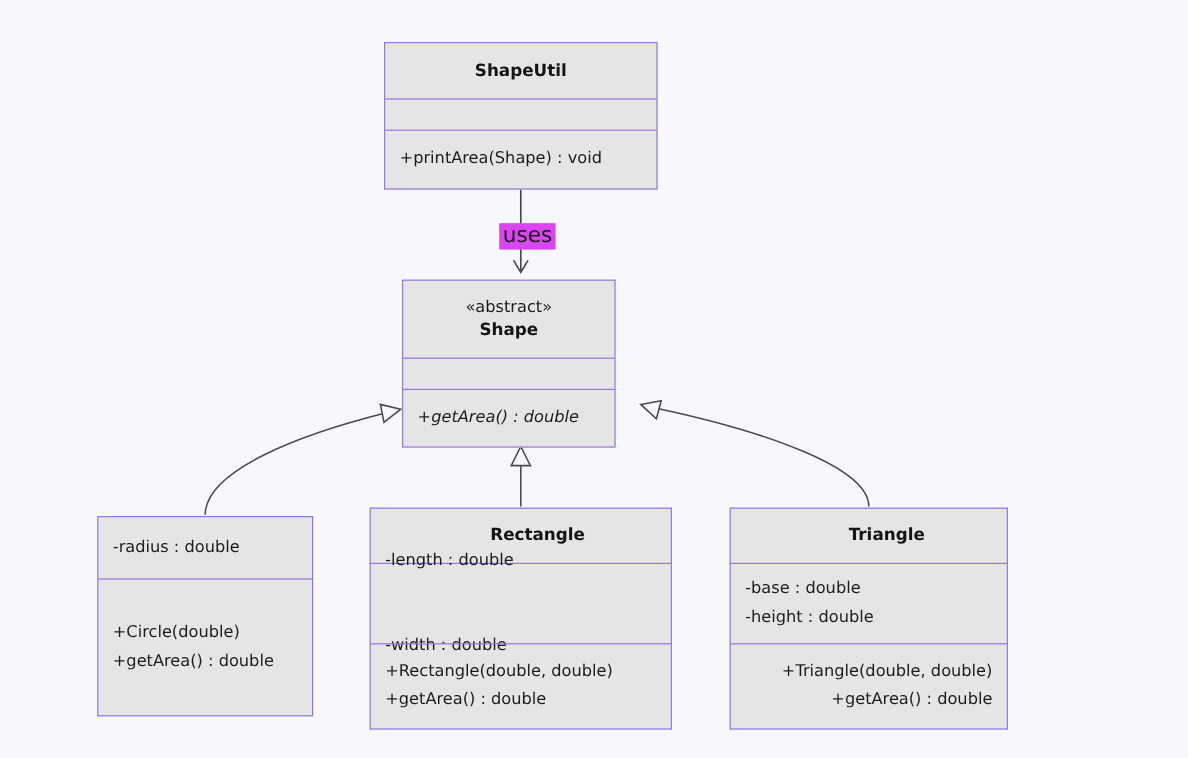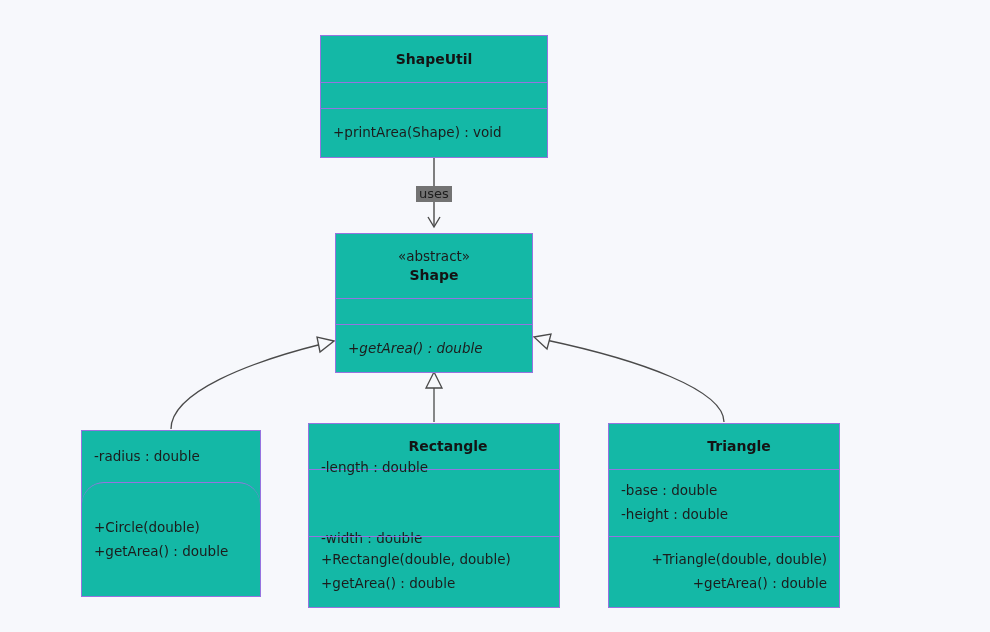--- a/index.html
+++ b/index.html
@@ -22,21 +22,21 @@
     position: absolute;
     left: 0;
     top: 0;
     width: 990px;
     height: 632px;
     pointer-events: none;
   }
   .uml-class {
     position: absolute;
     box-sizing: border-box;
-    background: #14b8a6;
+    background: #e5e5e5;
     border: 1.6px solid #9673e0;
     display: flex;
     flex-direction: column;
   }
   .compartment {
     box-sizing: border-box;
     display: flex;
     flex-direction: column;
     justify-content: center;
     padding: 0 12px;
@@ -68,23 +68,23 @@
     white-space: nowrap;
   }
   .member.italic {
     font-style: italic;
   }
   .empty-comp {
     min-height: 26px;
   }
   .edge-label {
     position: absolute;
-    font-size: 13px;
+    font-size: 18px;
     color: #1c1c1c;
-    background: #737373;
+    background: #d946ef;
     padding: 0 3px;
     line-height: 1.2;
     white-space: nowrap;
   }
 </style>
 </head>
 <body>
 
 <div id="canvas">
 
@@ -116,36 +116,36 @@
       <div class="class-name">ShapeUtil</div>
     </div>
     <div class="compartment empty-comp" style="height:26px;"></div>
     <div class="compartment" style="flex:1;">
       <div class="member">+printArea(Shape) : void</div>
     </div>
   </div>
 
   <div class="edge-label" style="left:416px; top:186px;">uses</div>
 
-  <div class="uml-class" style="left:335px; top:233px; width:198px; height:140px;">
+  <div class="uml-class" style="left:335px; top:233px; width:178px; height:140px;">
     <div class="compartment title-comp" style="height:64px;">
       <div class="stereotype">«abstract»</div>
       <div class="class-name">Shape</div>
     </div>
     <div class="compartment empty-comp" style="height:26px;"></div>
     <div class="compartment" style="flex:1;">
       <div class="member italic">+getArea() : double</div>
     </div>
   </div>
 
   <div class="uml-class" style="left:81px; top:430px; width:180px; height:167px;">
     <div class="compartment" style="height:51px;">
       <div class="member">-radius : double</div>
     </div>
-    <div class="compartment" style="flex:1;border-radius:22px;">
+    <div class="compartment" style="flex:1;">
       <div class="member">+Circle(double)</div>
       <div class="member">+getArea() : double</div>
     </div>
   </div>
 
   <div class="uml-class" style="left:308px; top:423px; width:252px; height:185px;">
     <div class="compartment title-comp" style="height:45px;margin-left:28px;">
       <div class="class-name">Rectangle</div>
     </div>
     <div class="compartment" style="height:67px;gap:47px;">

